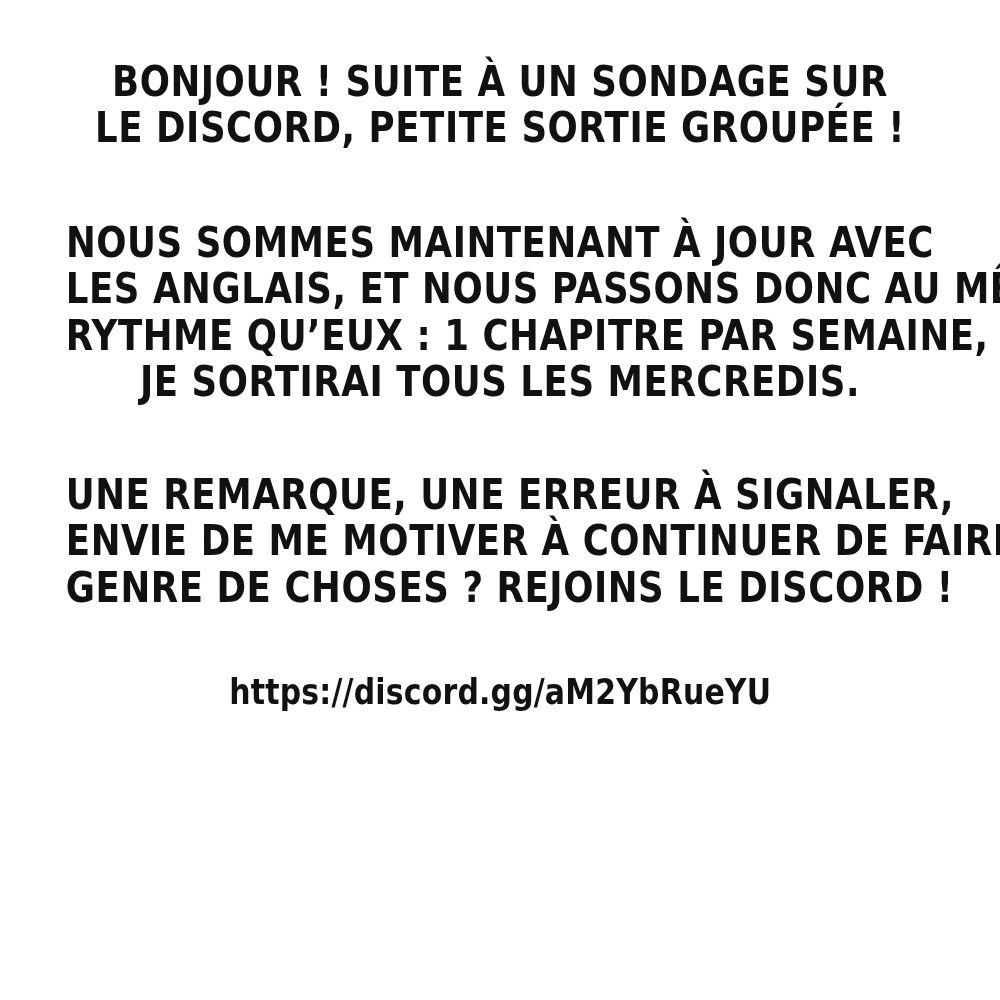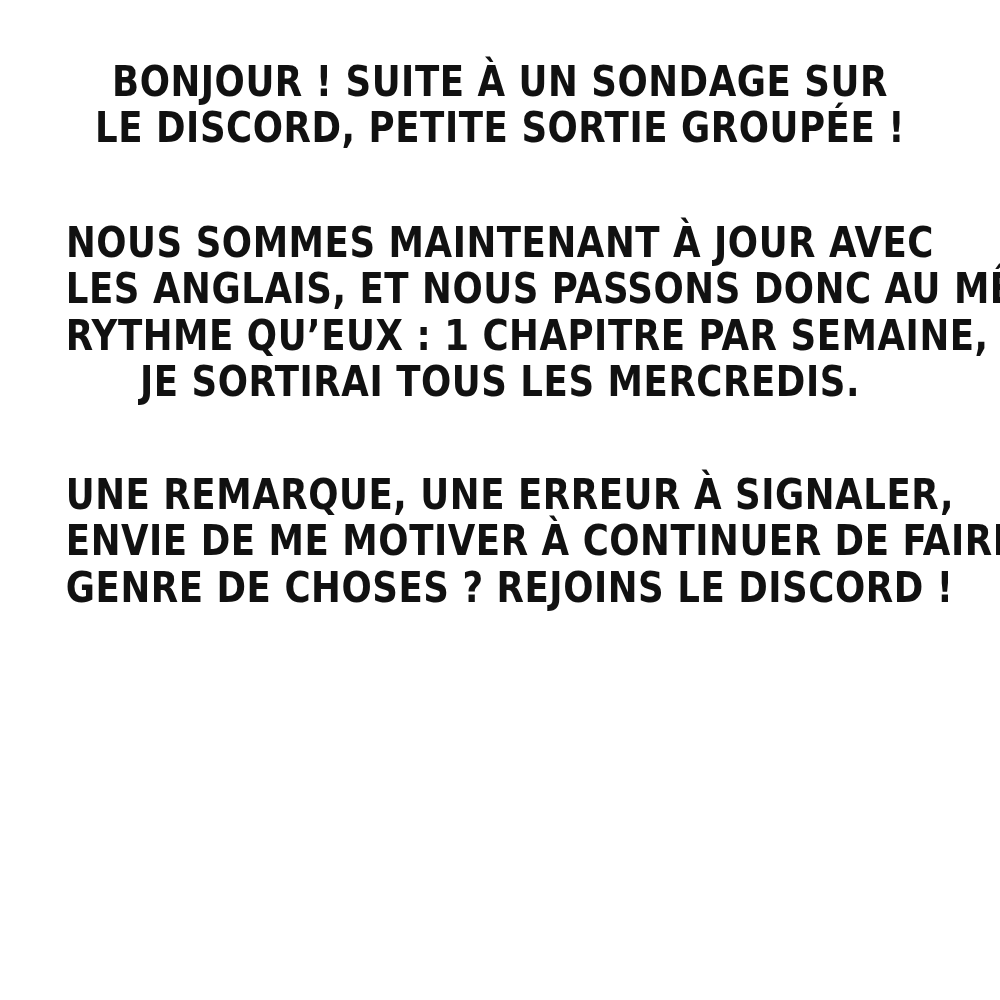--- a/index.html
+++ b/index.html
@@ -100,15 +100,18 @@
     <span class="line">RYTHME QU’EUX : 1 CHAPITRE PAR SEMAINE, QUE</span>
     <span class="line">JE SORTIRAI TOUS LES MERCREDIS.</span>
   </div>
 
   <div class="block headline para-3">
     <span class="line">UNE REMARQUE, UNE ERREUR À SIGNALER,</span>
     <span class="line">ENVIE DE ME MOTIVER À CONTINUER DE FAIRE CE</span>
     <span class="line">GENRE DE CHOSES ? REJOINS LE DISCORD !</span>
   </div>
 
+  <div class="link-row">
+    <a class="discord-link" href="#">https://discord.gg/aM2YbRueYU</a>
+  </div>
 
 
 </div>
 
 </body></html>

